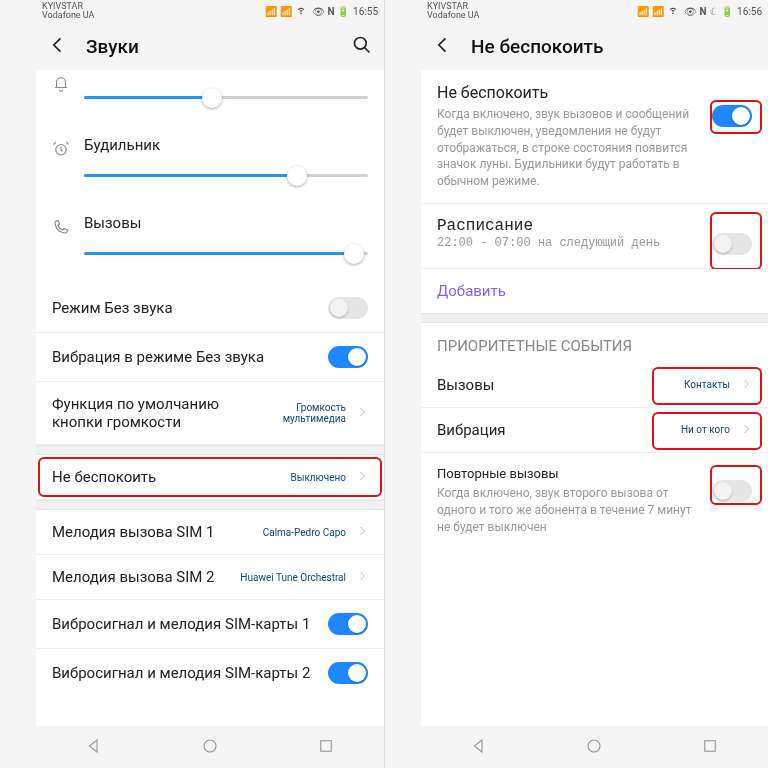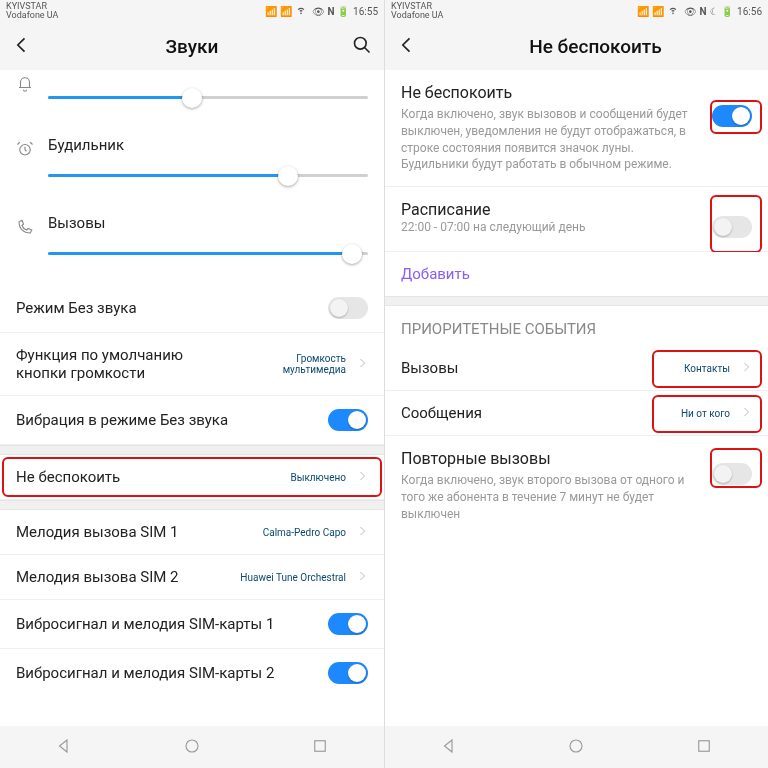--- a/index.html
+++ b/index.html
@@ -10,20 +10,21 @@
     background: #fff;
     color: #222;
     overflow: hidden;
     font-size: 14px;
   }
   .screen {
     width: 384px; height: 768px;
     display: flex; flex-direction: column;
     background: #f5f5f5;
     position: relative;
+    padding-left: 36px;
   }
   .screen + .screen { border-left: 1px solid #ddd; }
 
   .statusbar {
     height: 22px;
     display: flex; align-items: center; justify-content: space-between;
     padding: 0 6px;
     font-size: 9px;
     color: #555;
     background: #f5f5f5;
@@ -31,21 +32,20 @@
   .statusbar .sb-left { display:flex; flex-direction:column; line-height:1; }
   .statusbar .sb-right { display:flex; align-items:center; gap:3px; font-size:10px; }
   .sb-icon { font-size:10px; }
 
   .appbar {
     height: 48px;
     display: flex; align-items: center;
     padding: 0 12px;
     gap: 18px;
     background: #f5f5f5;
-    text-align: center;
   }
   .appbar .back svg { width: 20px; height: 20px; }
   .appbar .title { font-size: 19px; font-weight: 500; color: #111; flex:1; }
   .appbar .search svg { width: 20px; height:20px; }
 
   .content {
     flex: 1;
     overflow: hidden;
     background: #fff;
   }
@@ -122,21 +122,21 @@
   }
 
   .navbar {
     height: 42px;
     display:flex; justify-content:space-around; align-items:center;
     background:#f5f5f5;
   }
   .navbar .navbtn { color:#888; }
   .navbar svg { width:18px; height:18px; }
 
-  .faded { color:#bbb; }
+  .faded { color:#bbb;font-family:Liberation Mono, monospace; }
   .link-blue { color:#8b5cf6; font-size:15px; }
 </style>
 </head>
 <body>
 
 <div class="screen">
 
   <div class="statusbar">
     <div class="sb-left">
       <span>KYIVSTAR</span>
@@ -225,34 +225,34 @@
     </div>
 
     <div class="row">
       <span class="label">Режим Без звука</span>
       <span class="toggle off disabled">
           <span class="knob"></span>
         </span>
     </div>
 
     <div class="row">
+      <span class="label">Вибрация в режиме Без звука</span>
+      <span class="toggle on">
+          <span class="knob"></span>
+        </span>
+    </div>
+
+    <div class="row">
       <div class="row-col">
         <span class="label" style="font-size:15px">Функция по умолчанию кнопки громкости</span>
       </div>
       <span class="value" style="text-align:right; max-width:110px">Громкость мультимедиа</span>
       <span class="chev"><svg viewBox="0 0 24 24" fill="none" stroke="#bbb" stroke-width="2">
             <path d="M9 4l8 8-8 8"></path>
           </svg></span>
-    </div>
-
-    <div class="row">
-      <span class="label">Вибрация в режиме Без звука</span>
-      <span class="toggle on">
-          <span class="knob"></span>
-        </span>
     </div>
 
     <div class="gap"></div>
 
     <div class="row" style="position:relative">
       <span class="label">Не беспокоить</span>
       <span class="value">Выключено</span>
       <span class="chev"><svg viewBox="0 0 24 24" fill="none" stroke="#bbb" stroke-width="2">
             <path d="M9 4l8 8-8 8"></path>
           </svg></span>
@@ -373,31 +373,31 @@
     <div class="row" style="position:relative">
       <span class="label">Вызовы</span>
       <span class="value">Контакты</span>
       <span class="chev"><svg viewBox="0 0 24 24" fill="none" stroke="#bbb" stroke-width="2">
             <path d="M9 4l8 8-8 8"></path>
           </svg></span>
       <div class="redbox" style="right:6px; top:4px; width:110px; height:38px"></div>
     </div>
 
     <div class="row" style="position:relative">
-      <span class="label">Сообщения</span>
+      <span class="label">Вибрация</span>
       <span class="value">Ни от кого</span>
       <span class="chev"><svg viewBox="0 0 24 24" fill="none" stroke="#bbb" stroke-width="2">
             <path d="M9 4l8 8-8 8"></path>
           </svg></span>
       <div class="redbox" style="right:6px; top:4px; width:110px; height:38px"></div>
     </div>
 
     <div class="row" style="align-items:flex-start; border-bottom:none; position:relative">
       <div class="row-col">
-        <span class="label" style="font-size:16px">Повторные вызовы</span>
+        <span class="label" style="font-size:13px">Повторные вызовы</span>
         <span class="sub">Когда включено, звук второго вызова от одного и того же абонента в течение 7 минут не будет выключен</span>
       </div>
       <span class="toggle off disabled" style="margin-top:14px">
           <span class="knob"></span>
         </span>
       <div class="redbox" style="right:6px; top:12px; width:52px; height:40px"></div>
     </div>
 
   </div>
 

